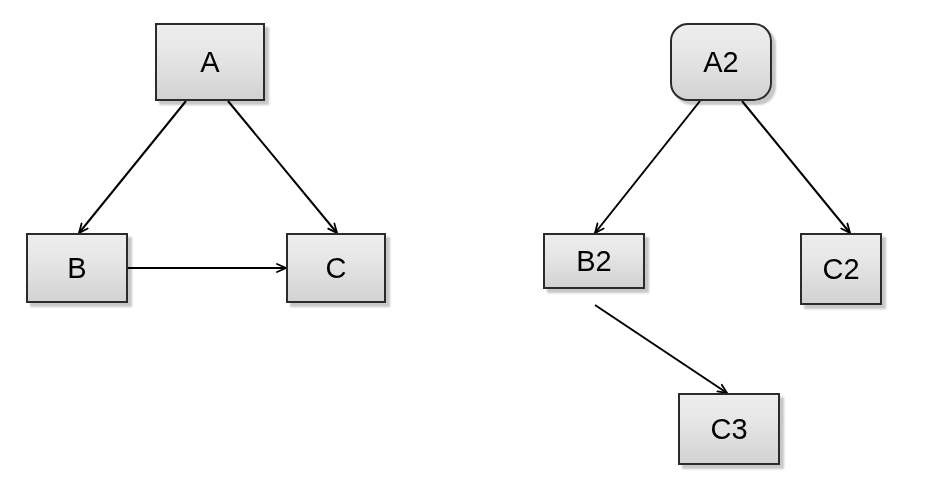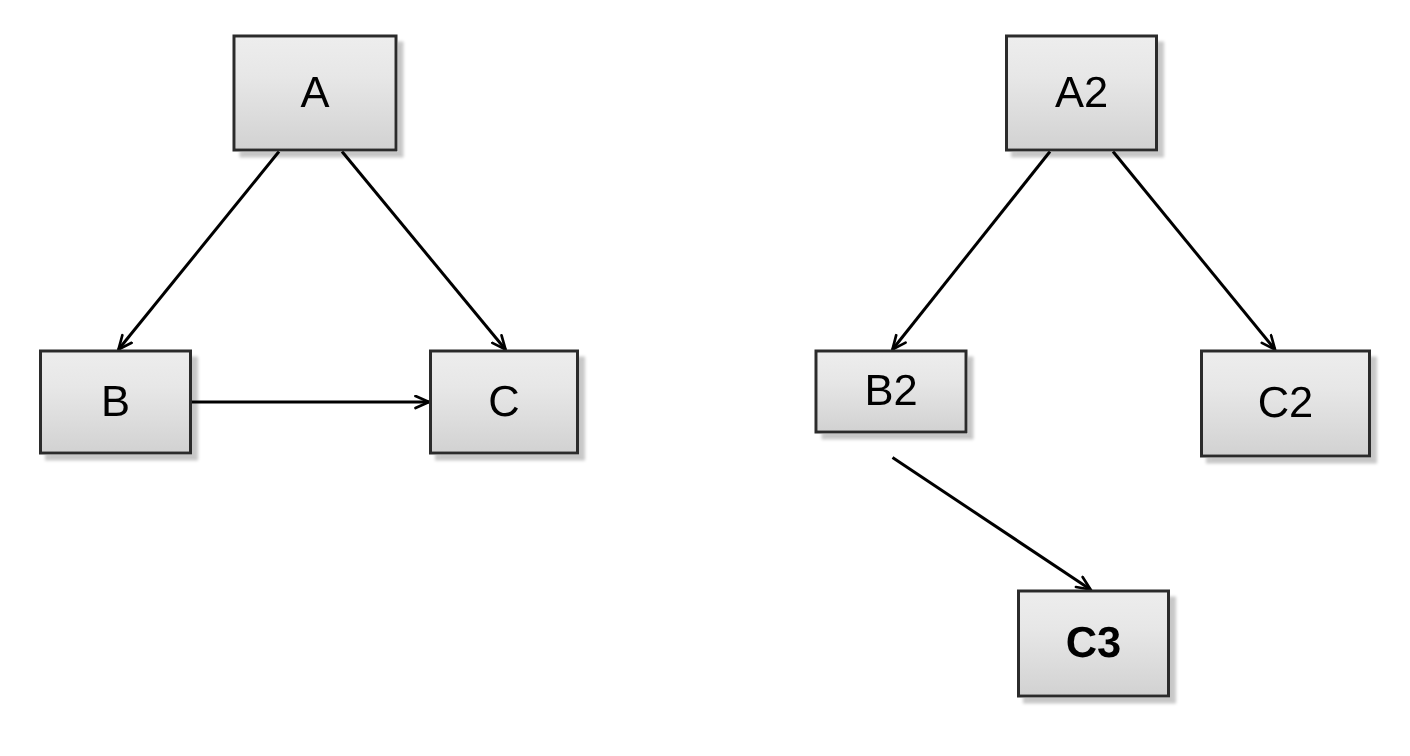--- a/index.html
+++ b/index.html
@@ -70,27 +70,27 @@
   <div id="nodes-group">
       <div class="node" style="left: 155px; top: 23px; width: 110px; height: 78px;">
         <span class="node-label">A</span>
       </div>
       <div class="node" style="left: 26px; top: 233px; width: 102px; height: 70px;">
         <span class="node-label">B</span>
       </div>
       <div class="node" style="left: 286px; top: 233px; width: 100px; height: 70px;">
         <span class="node-label">C</span>
       </div>
-      <div class="node" style="left: 670px; top: 23px; width: 102px; height: 78px;">
+      <div class="node" style="left: 670px; top: 23px; width: 102px; height: 78px; border-radius: 18px;">
         <span class="node-label">A2</span>
       </div>
       <div class="node" style="left: 543px; top: 233px; width: 102px; height: 56px;">
         <span class="node-label">B2</span>
       </div>
-      <div class="node" style="left: 800px; top: 233px; width: 114px; height: 72px;">
+      <div class="node" style="left: 800px; top: 233px; width: 82px; height: 72px;">
         <span class="node-label">C2</span>
       </div>
-      <div class="node" style="left: 678px; top: 393px; width: 102px; height: 72px; font-weight: bold;">
+      <div class="node" style="left: 678px; top: 393px; width: 102px; height: 72px;">
         <span class="node-label">C3</span>
       </div>
     </div>
 
 </div>
 
 </body></html>

